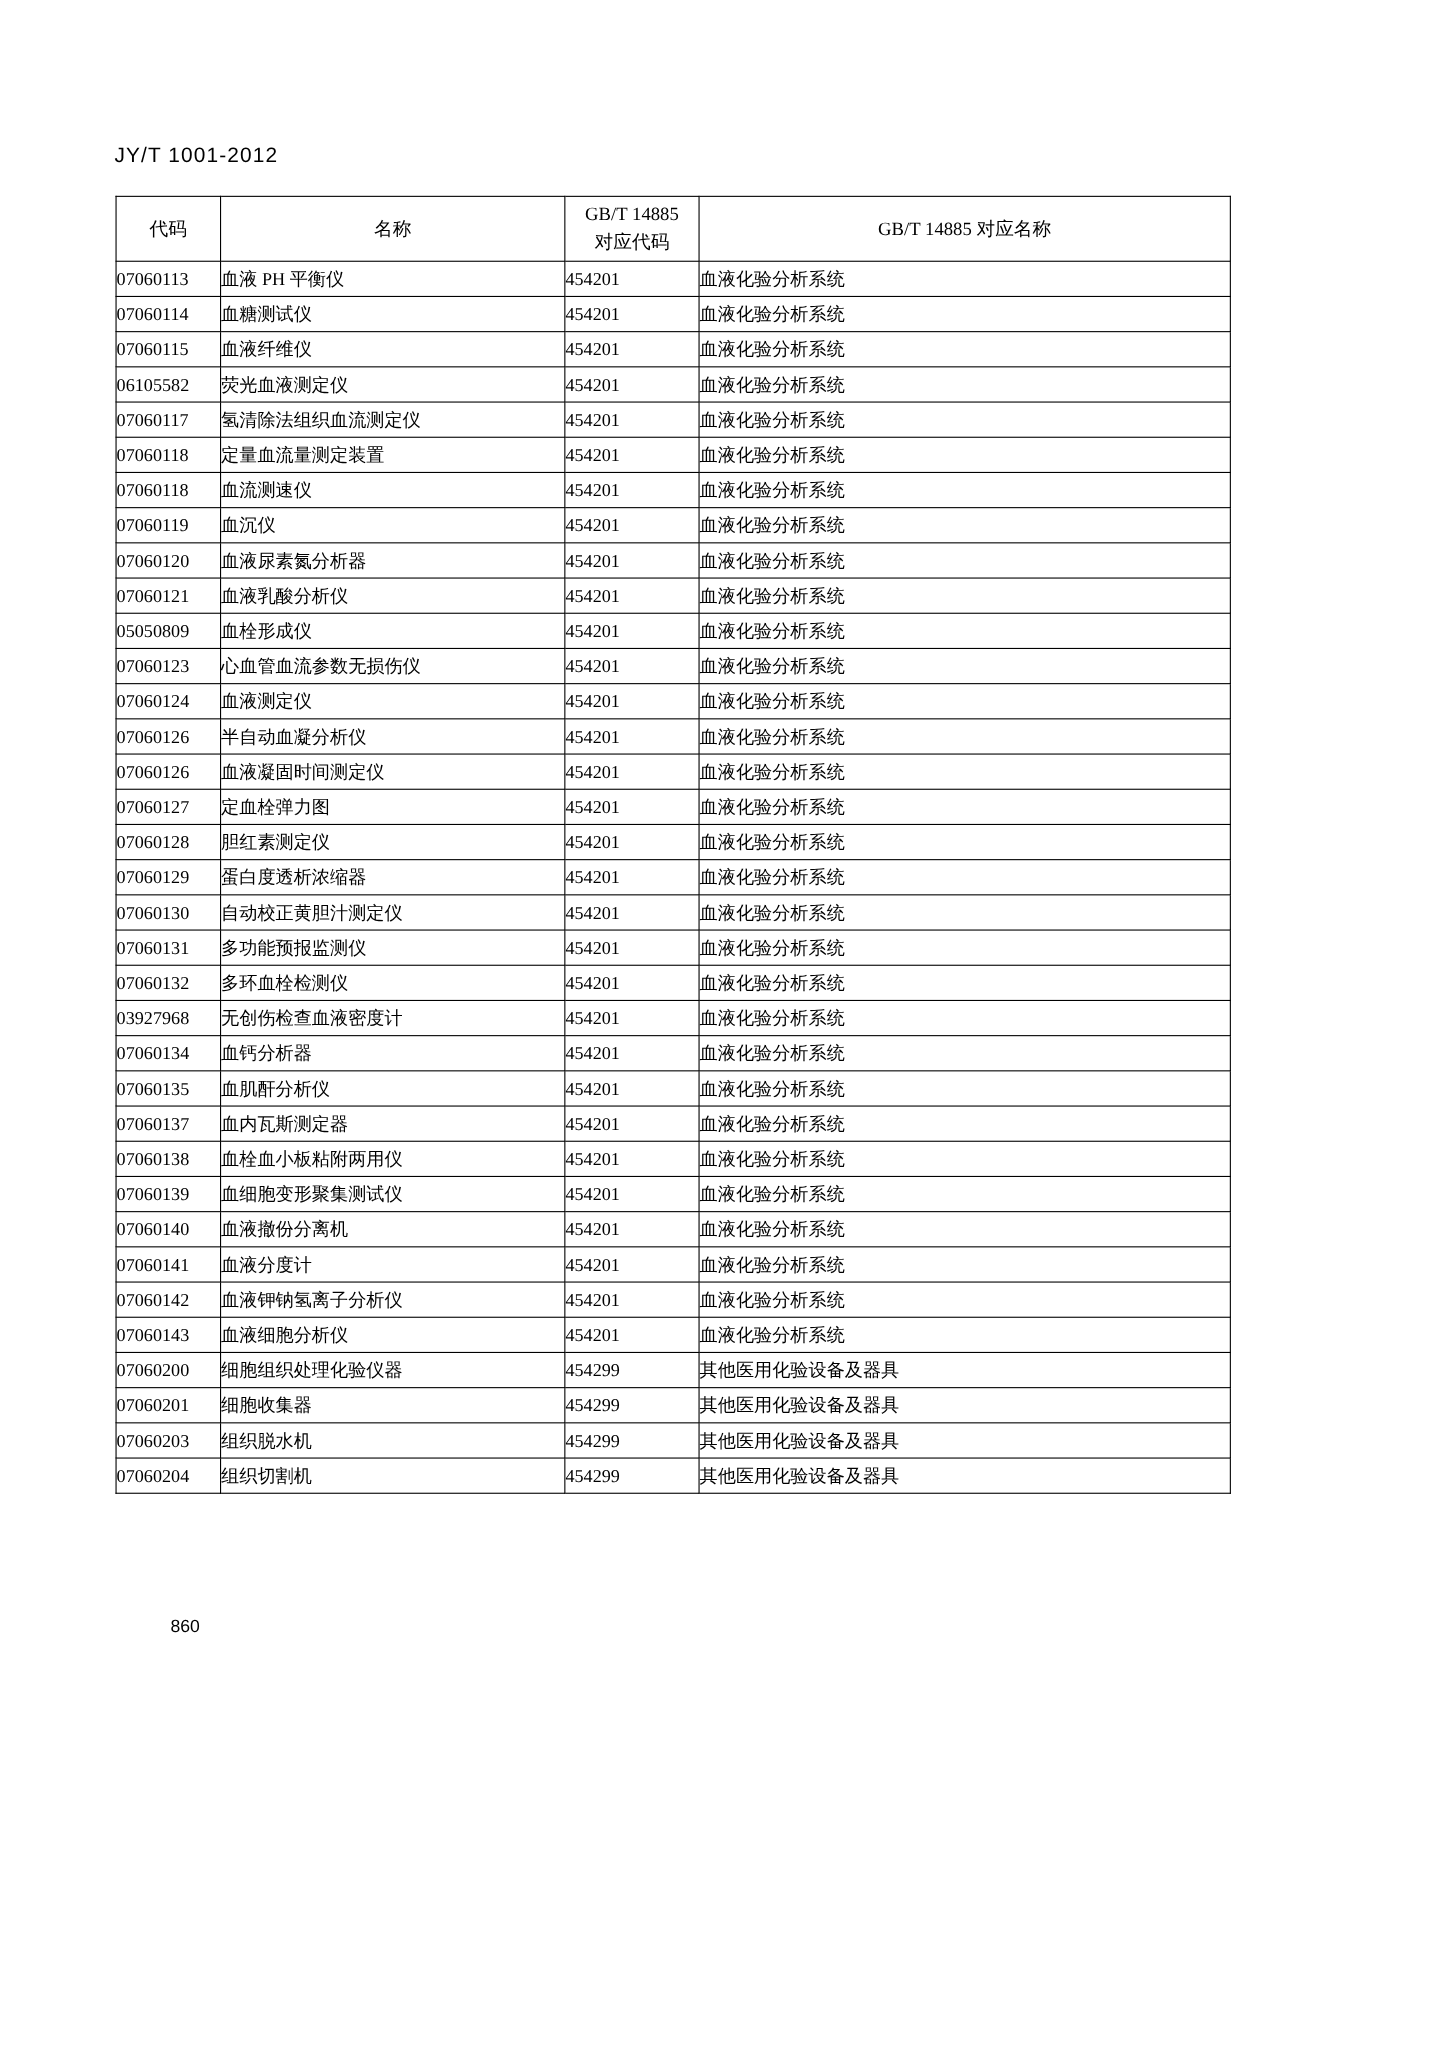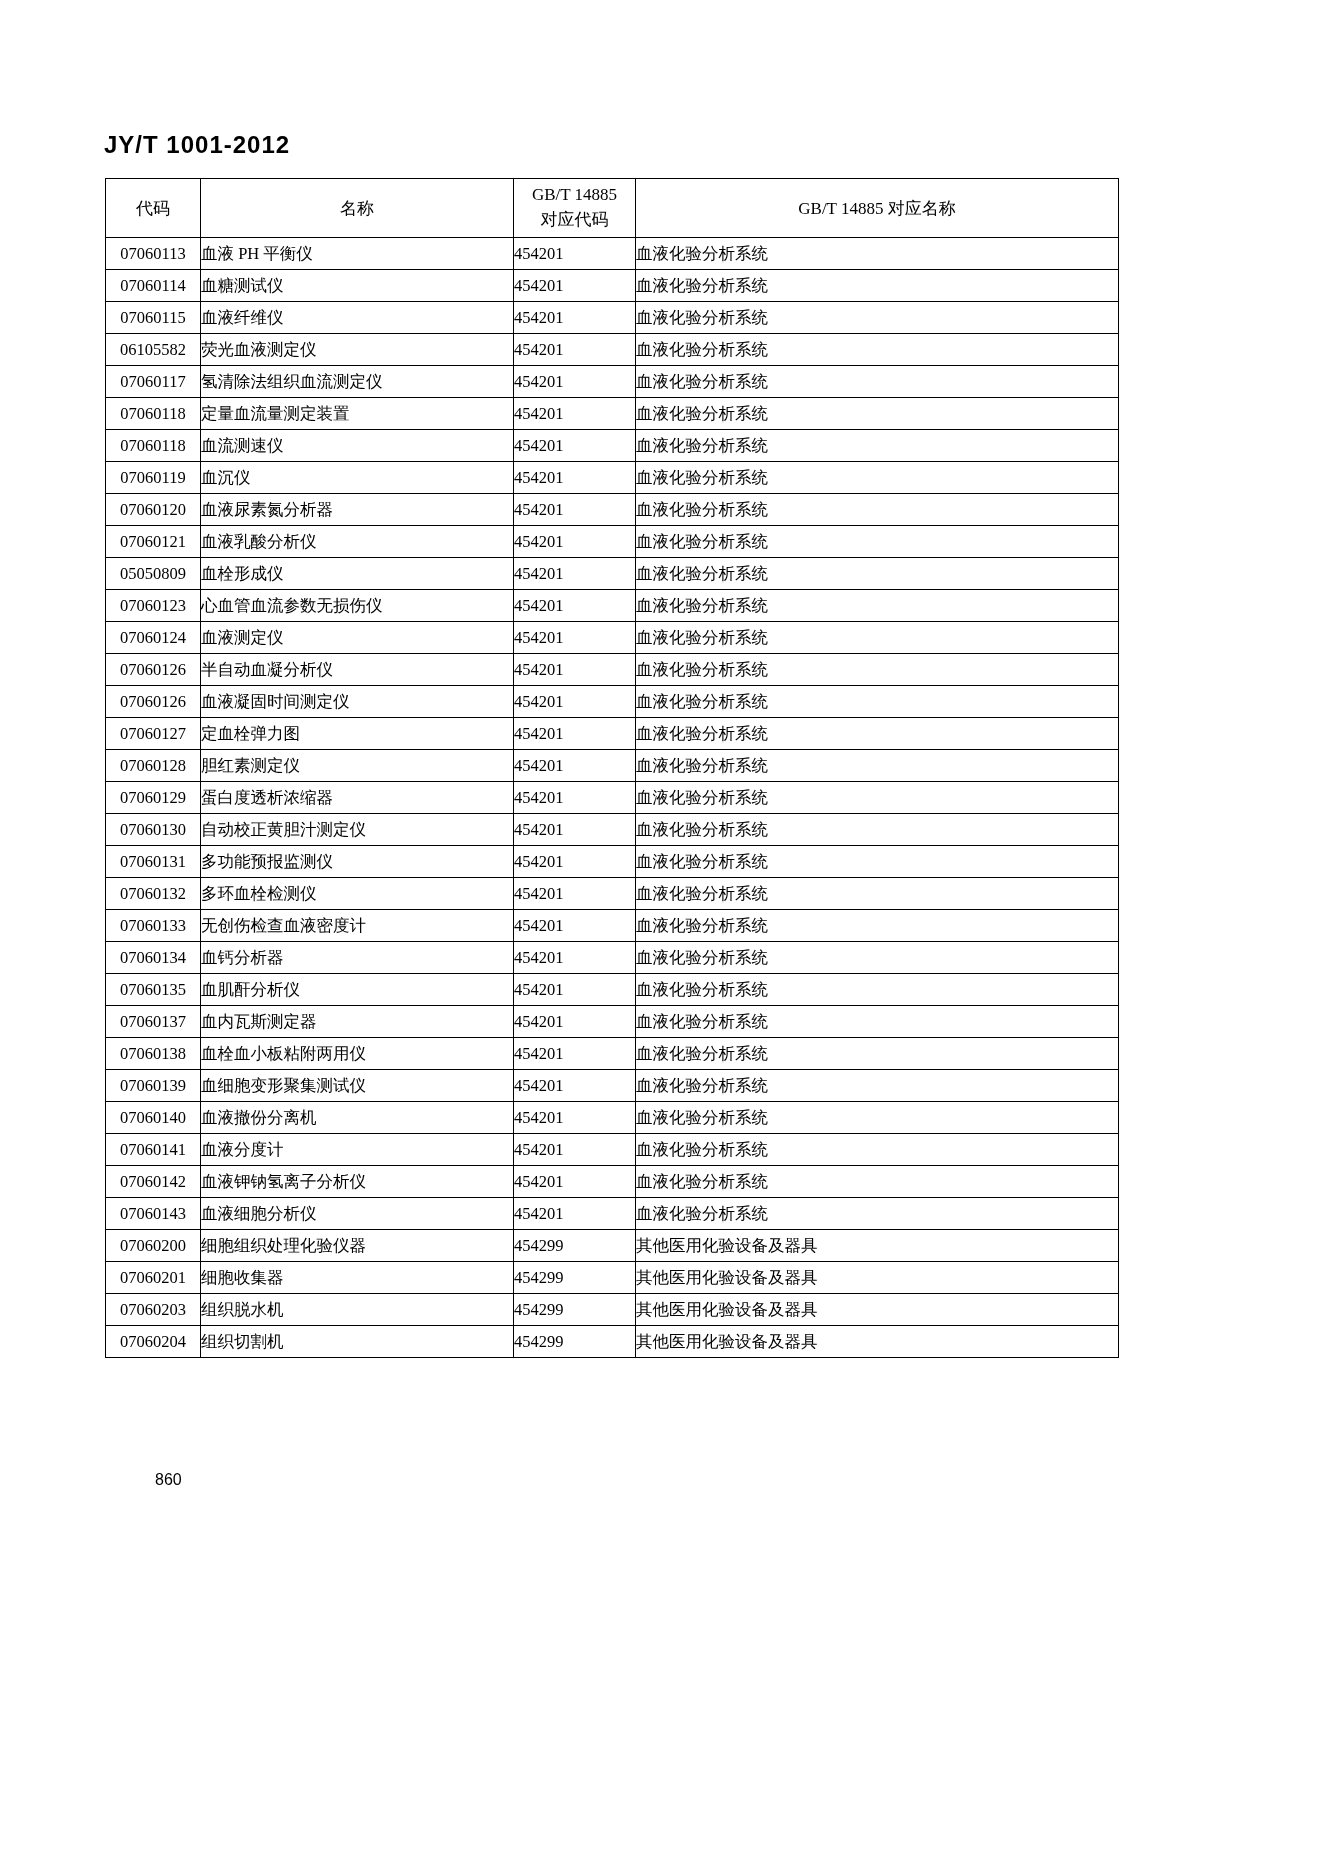--- a/index.html
+++ b/index.html
@@ -19,24 +19,23 @@
     top: 0; left: 0;
     width: 1323px;
     height: 1871px;
     box-sizing: border-box;
   }
   .doc-header {
     position: absolute;
     top: 131px;
     left: 104px;
     font-family: "Liberation Sans", sans-serif;
-    font-size: 24px;
+    font-size: 19px;
     letter-spacing: 1px;
     white-space: nowrap;
-    font-weight: bold;
   }
   table.main-table {
     position: absolute;
     top: 178px;
     left: 105px;
     width: 1013px;
     border-collapse: collapse;
     table-layout: fixed;
   }
   table.main-table th,
@@ -59,21 +58,21 @@
   col.c-code { width: 95px; }
   col.c-name { width: 313px; }
   col.c-gbcode { width: 122px; }
   col.c-gbname { width: 483px; }
 
   table.main-table tbody td {
     height: 31px;
   }
   td.cell-code {
     padding-left: 6px;
-    text-align: center;
+    text-align: left;
     font-size: 15.5px;
   }
   td.cell-name {
     padding-left: 8px;
     text-align: left;
   }
   td.cell-gbcode {
     padding-left: 7px;
     text-align: left;
     font-size: 15.5px;
@@ -237,21 +236,21 @@
           <td class="cell-gbcode">454201</td>
           <td class="cell-gbname">血液化验分析系统</td>
         </tr>
         <tr>
           <td class="cell-code">07060132</td>
           <td class="cell-name">多环血栓检测仪</td>
           <td class="cell-gbcode">454201</td>
           <td class="cell-gbname">血液化验分析系统</td>
         </tr>
         <tr>
-          <td class="cell-code">07060133</td>
+          <td class="cell-code">03927968</td>
           <td class="cell-name">无创伤检查血液密度计</td>
           <td class="cell-gbcode">454201</td>
           <td class="cell-gbname">血液化验分析系统</td>
         </tr>
         <tr>
           <td class="cell-code">07060134</td>
           <td class="cell-name">血钙分析器</td>
           <td class="cell-gbcode">454201</td>
           <td class="cell-gbname">血液化验分析系统</td>
         </tr>

